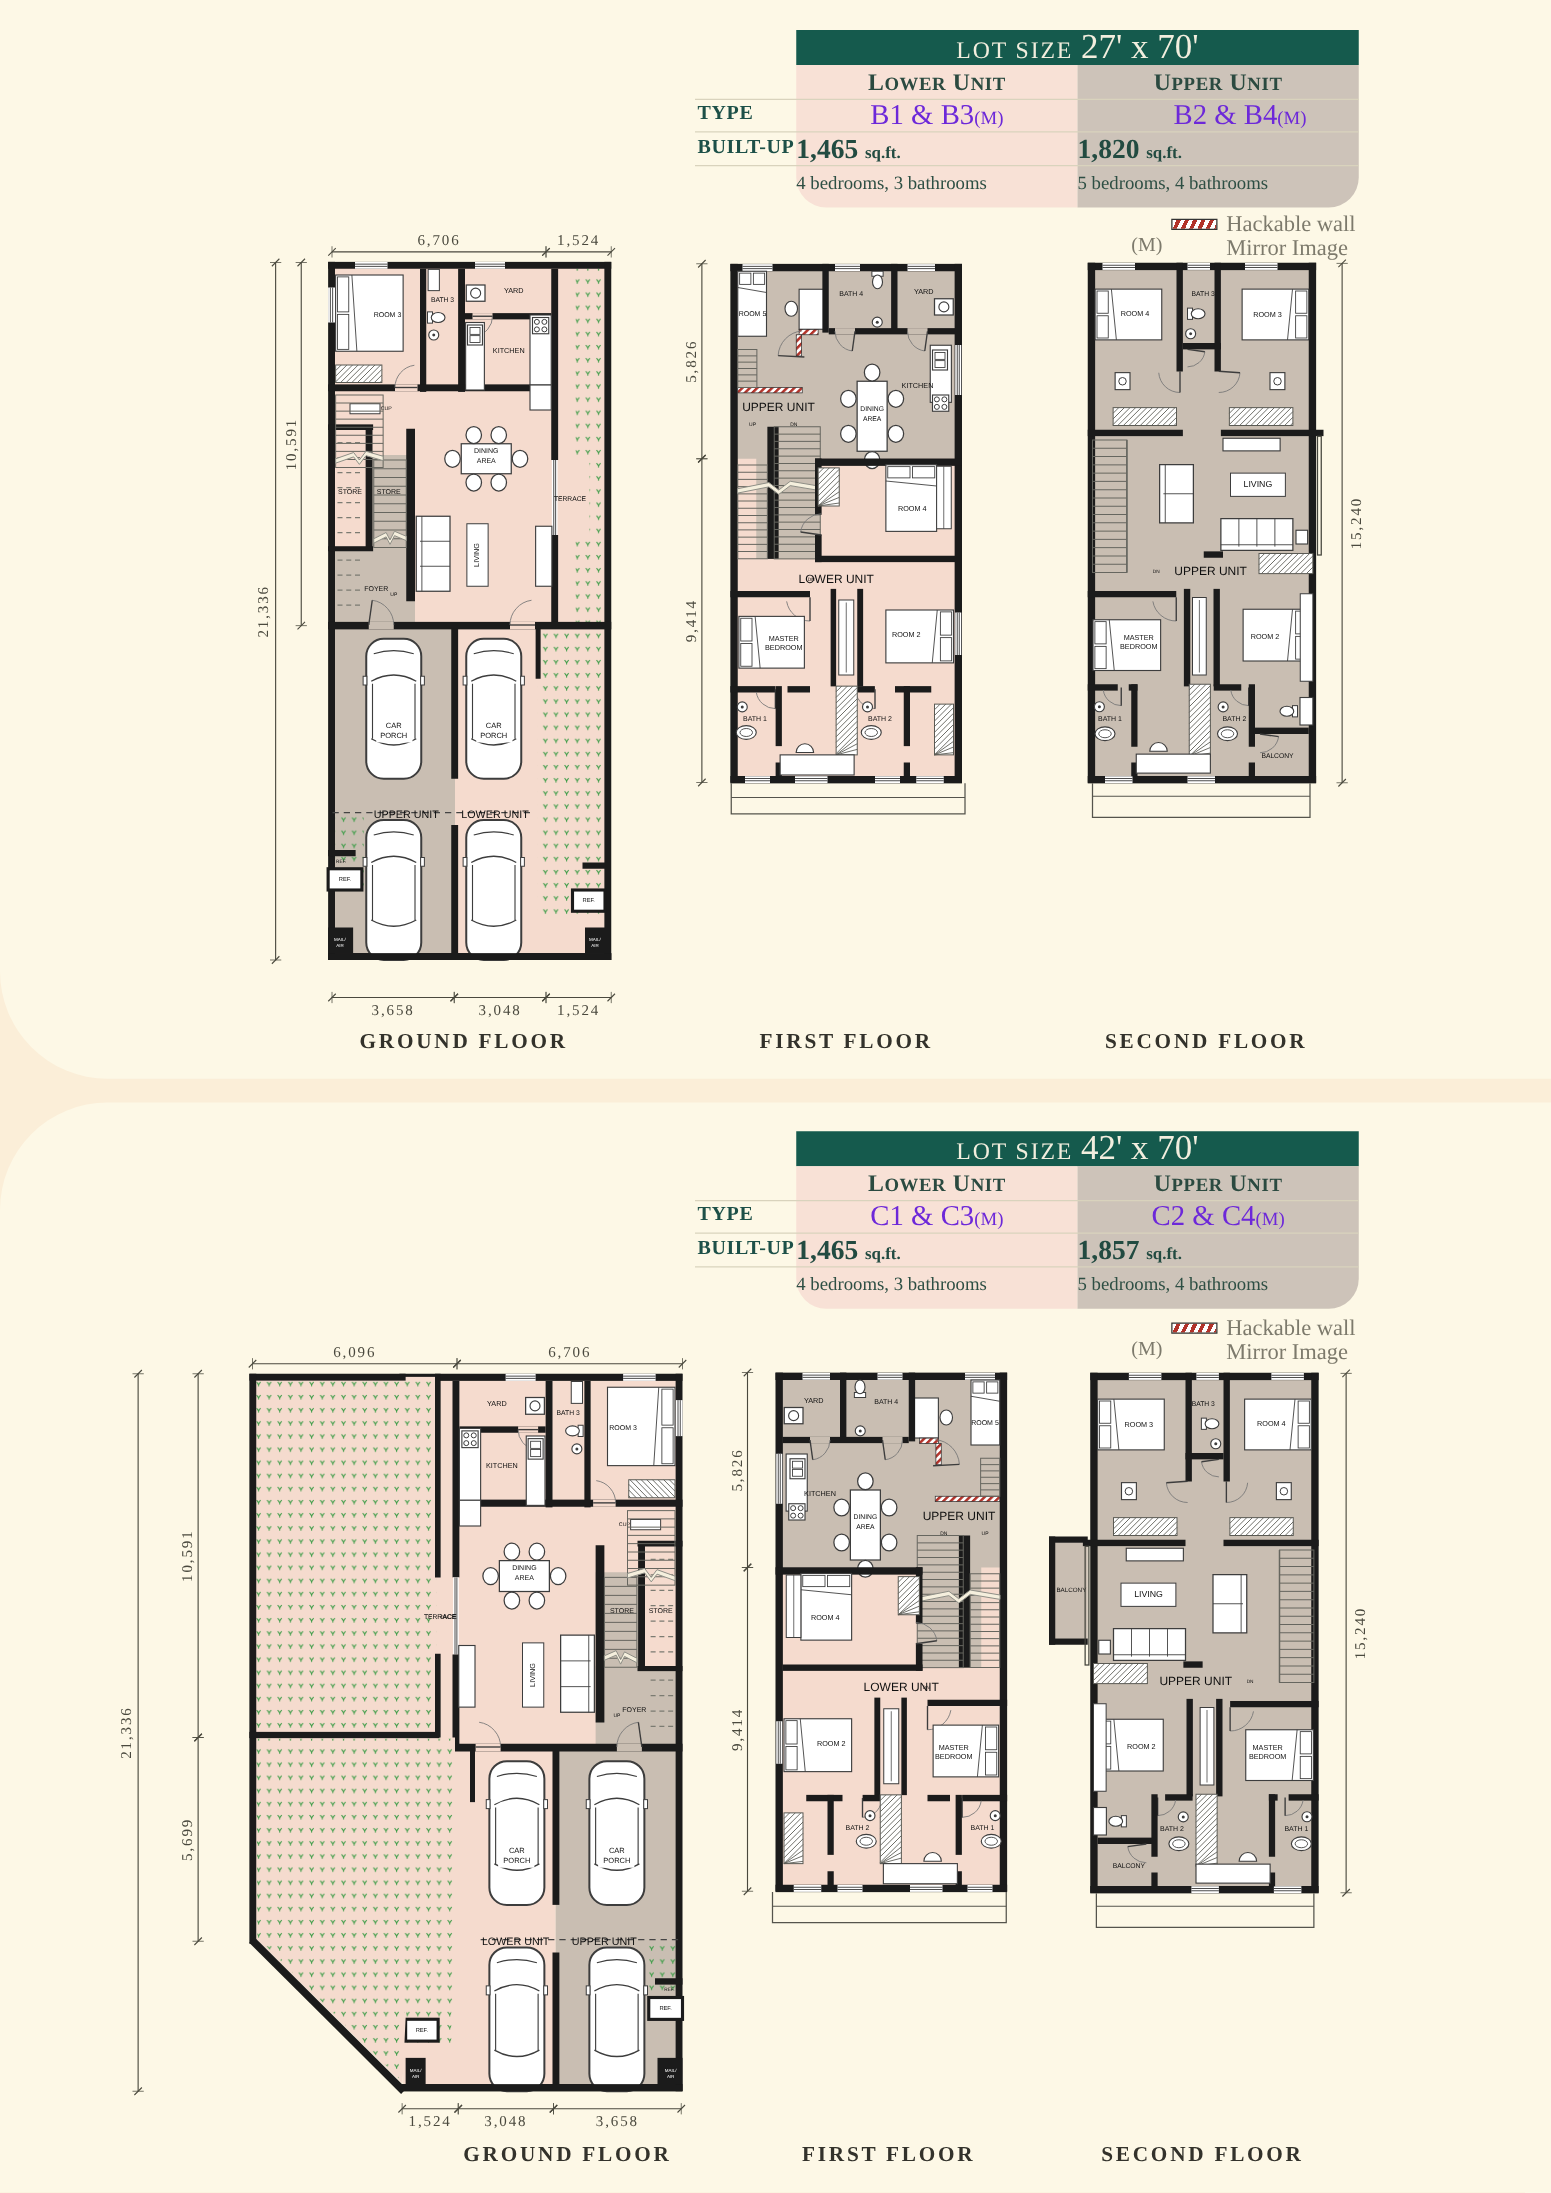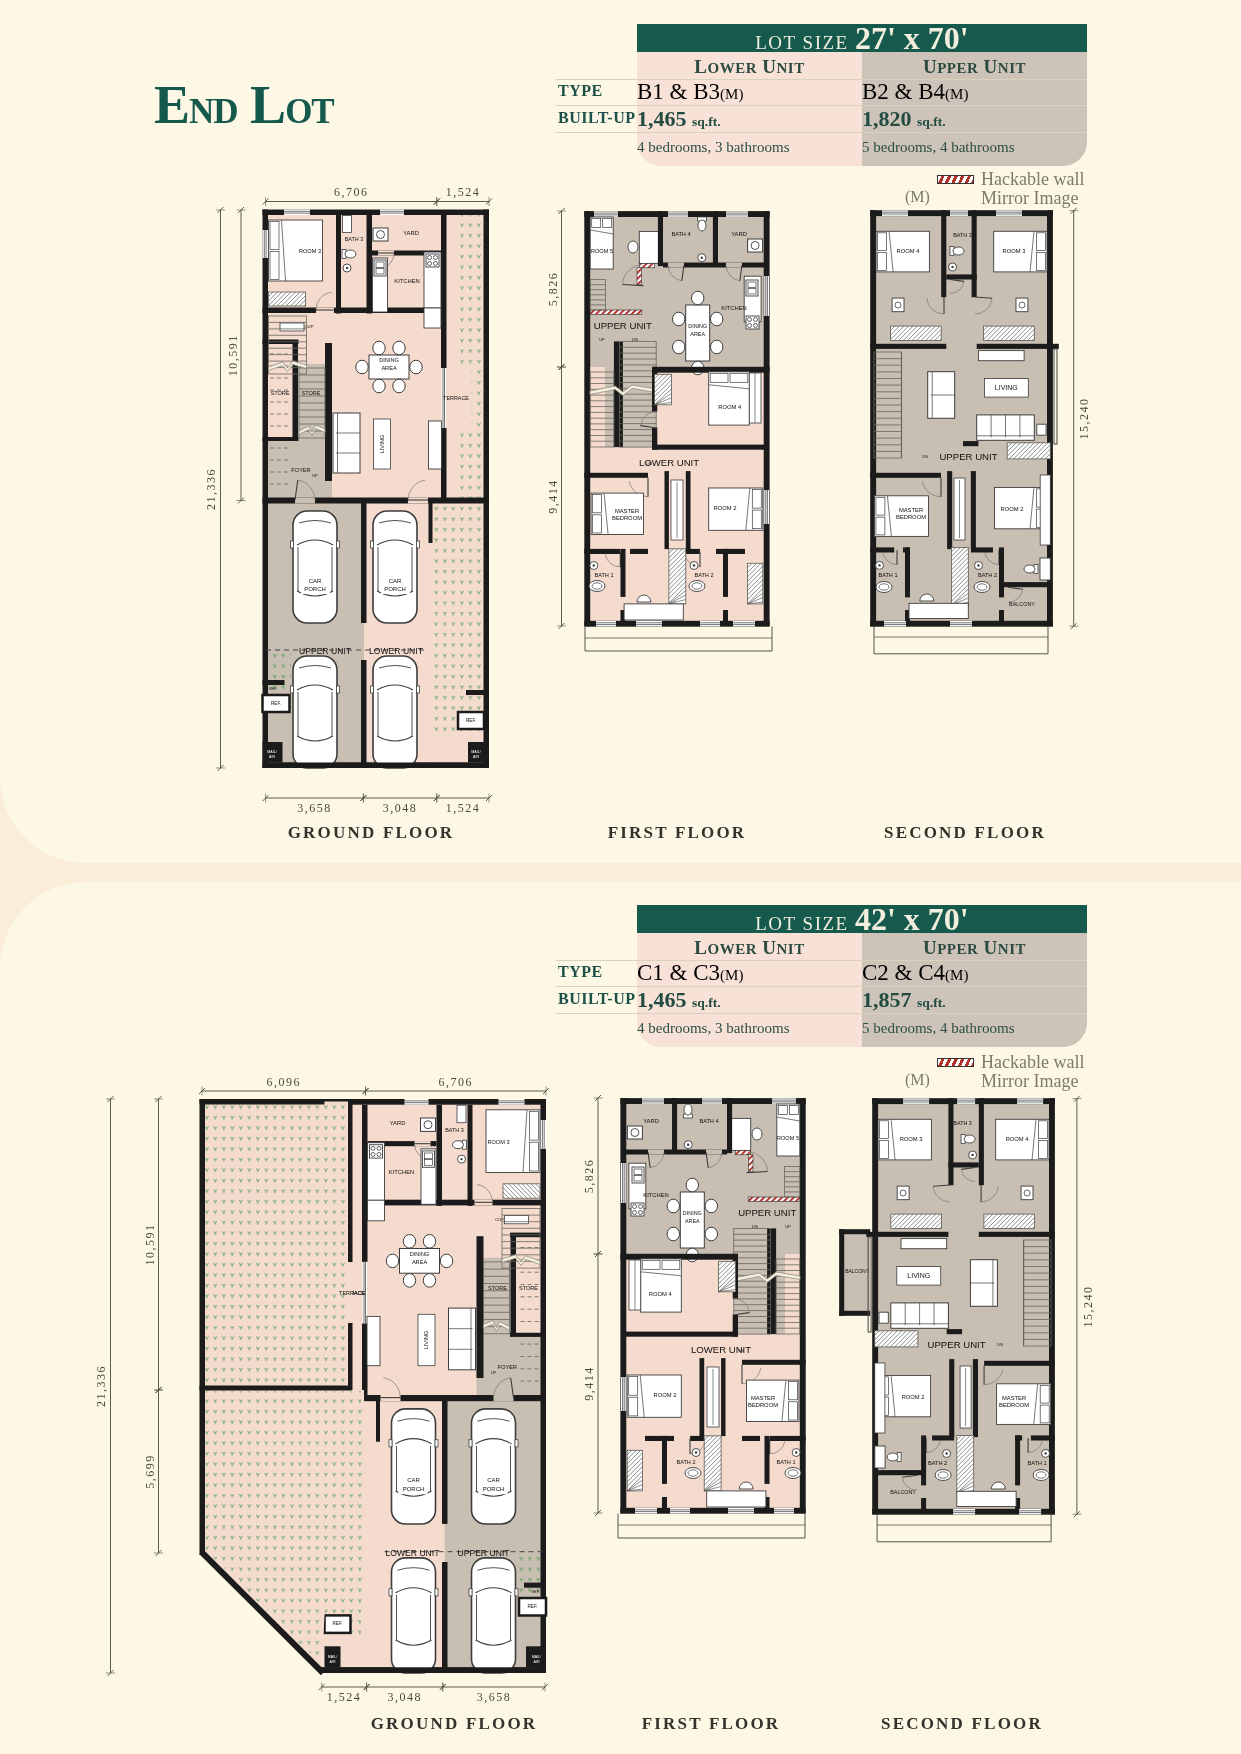--- a/index.html
+++ b/index.html
@@ -2,45 +2,44 @@
 <html><head><meta charset="utf-8"><style>
 * {margin:0;padding:0;box-sizing:border-box}
 html,body {width:1241px;height:1754px;background:#fbeed8;overflow:hidden}
 #pg {position:absolute;left:0;top:0;width:1241px;height:1754px;font-family:'Liberation Serif',serif}
 .card1 {position:absolute;left:0;top:0;width:1241px;height:863px;background:#fdf8e6;border-bottom-left-radius:86px}
 .card2 {position:absolute;left:0;top:882px;width:1241px;height:872px;background:#fdf8e6;border-top-left-radius:86px}
 .title {position:absolute;font-weight:bold;color:#15594d;font-size:54px;letter-spacing:-1px;line-height:1}
 .title .sc {font-size:35px}
 .th {position:absolute;left:637px;width:450px;height:28px;background:#155a4d;color:#f2eede;text-align:center;line-height:28px}
 .thl {font-size:19px;letter-spacing:1.5px}
-.thb {font-size:32px;font-weight:bold}
+.thb {font-size:28px;font-weight:normal}
 .colp {position:absolute;left:637px;width:225px;height:114px;background:#f8e1d6;border-bottom-left-radius:24px}
 .colg {position:absolute;left:862px;width:225px;height:114px;background:#cdc3b9;border-bottom-right-radius:24px}
 .hl {position:absolute;left:556px;width:531px;height:1px;background:#d9d3bd}
 .cu {position:absolute;text-align:center;font-weight:bold;font-size:19px;color:#2b4a40;letter-spacing:0.5px}
 .cu .sc {font-size:15px}
 .rl {position:absolute;left:558px;font-weight:bold;font-size:16px;color:#1d5048;letter-spacing:0.5px}
-.tv {position:absolute;text-align:left;font-size:23px;color:#000000}
+.tv {position:absolute;text-align:center;font-size:23px;color:#6d28d9}
 .tv .m {font-size:15px}
 .bv {position:absolute;text-align:left;font-size:22px;font-weight:bold;color:#224b41}
 .bv .sq {font-size:13.5px}
 .bd {position:absolute;text-align:left;font-size:15px;color:#2e4f44}
 .cap {position:absolute;transform:translateX(-50%);font-weight:bold;font-size:17px;letter-spacing:2.2px;color:#33322b;white-space:nowrap}
 .hsw {position:absolute;left:937px;width:37px;height:9px;border:1px solid #333;background:repeating-linear-gradient(115deg,#fff 0 3px,#b23229 3px 6px)}
 .ltx {position:absolute;font-size:18px;color:#7d7a6c}
 .ltm {position:absolute;font-size:16px;color:#7d7a6c}
 </style></head>
 <body>
 <div id="pg">
 
 <div class="card1"></div>
 
 <div class="card2"></div>
 
-<div class="title" style="left:154px;top:78px">E<span class="sc">ND</span> L<span class="sc">OT</span></div>
 
 
 <div class="th" style="top:24px"><span class="thl">LOT SIZE </span><span class="thb">27' x 70'</span></div>
 
 <div class="colp" style="top:52px"></div>
 
 <div class="colg" style="top:52px"></div>
 
 <div class="hl" style="top:78.5px"></div>
 

